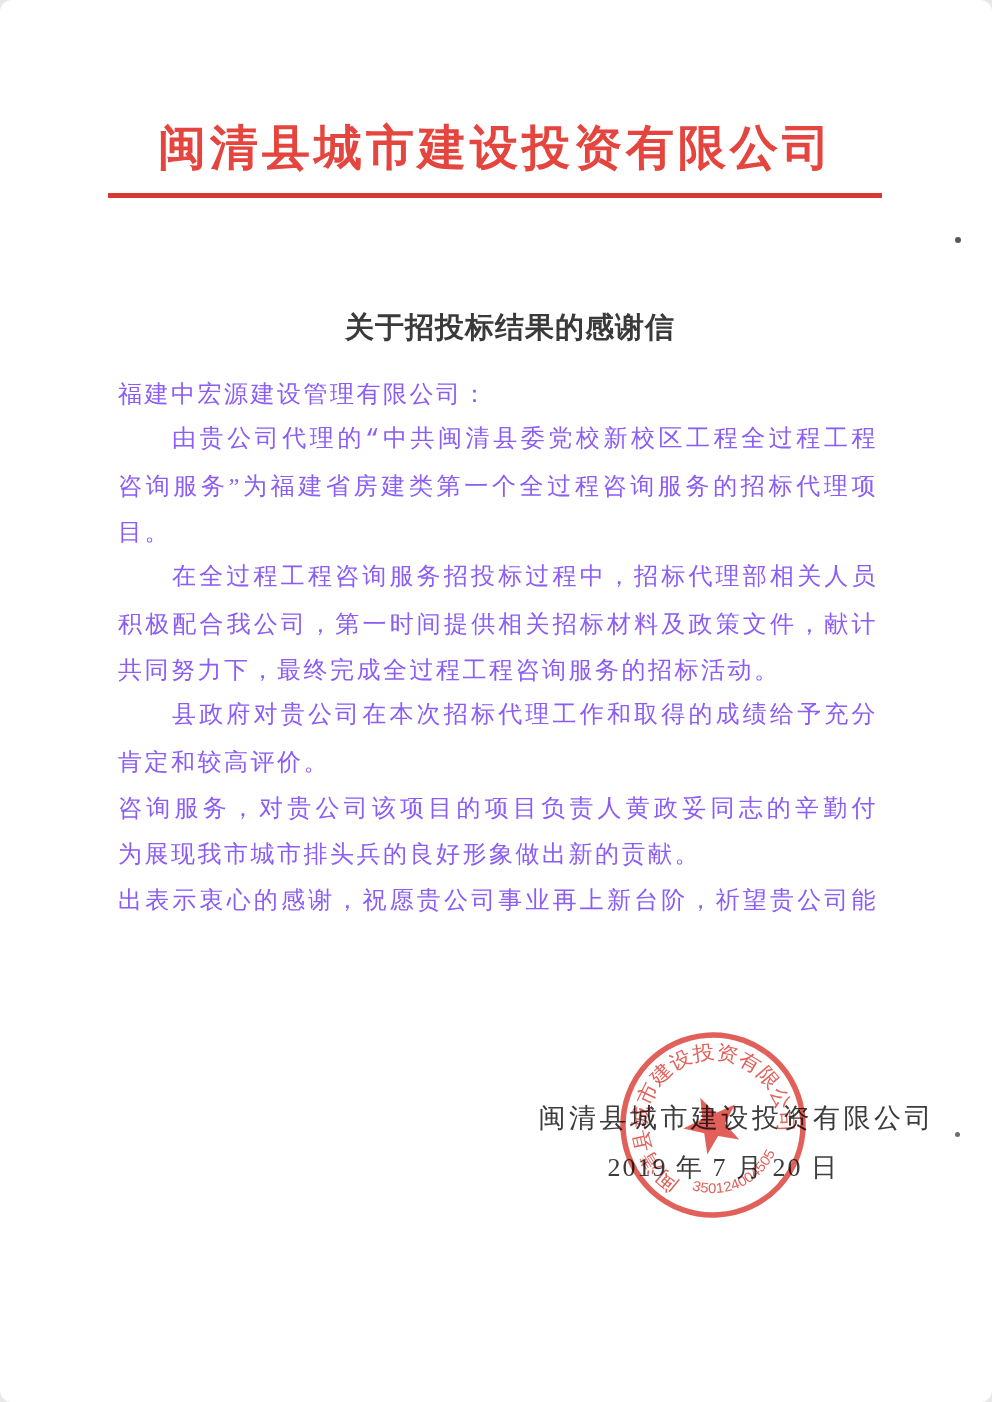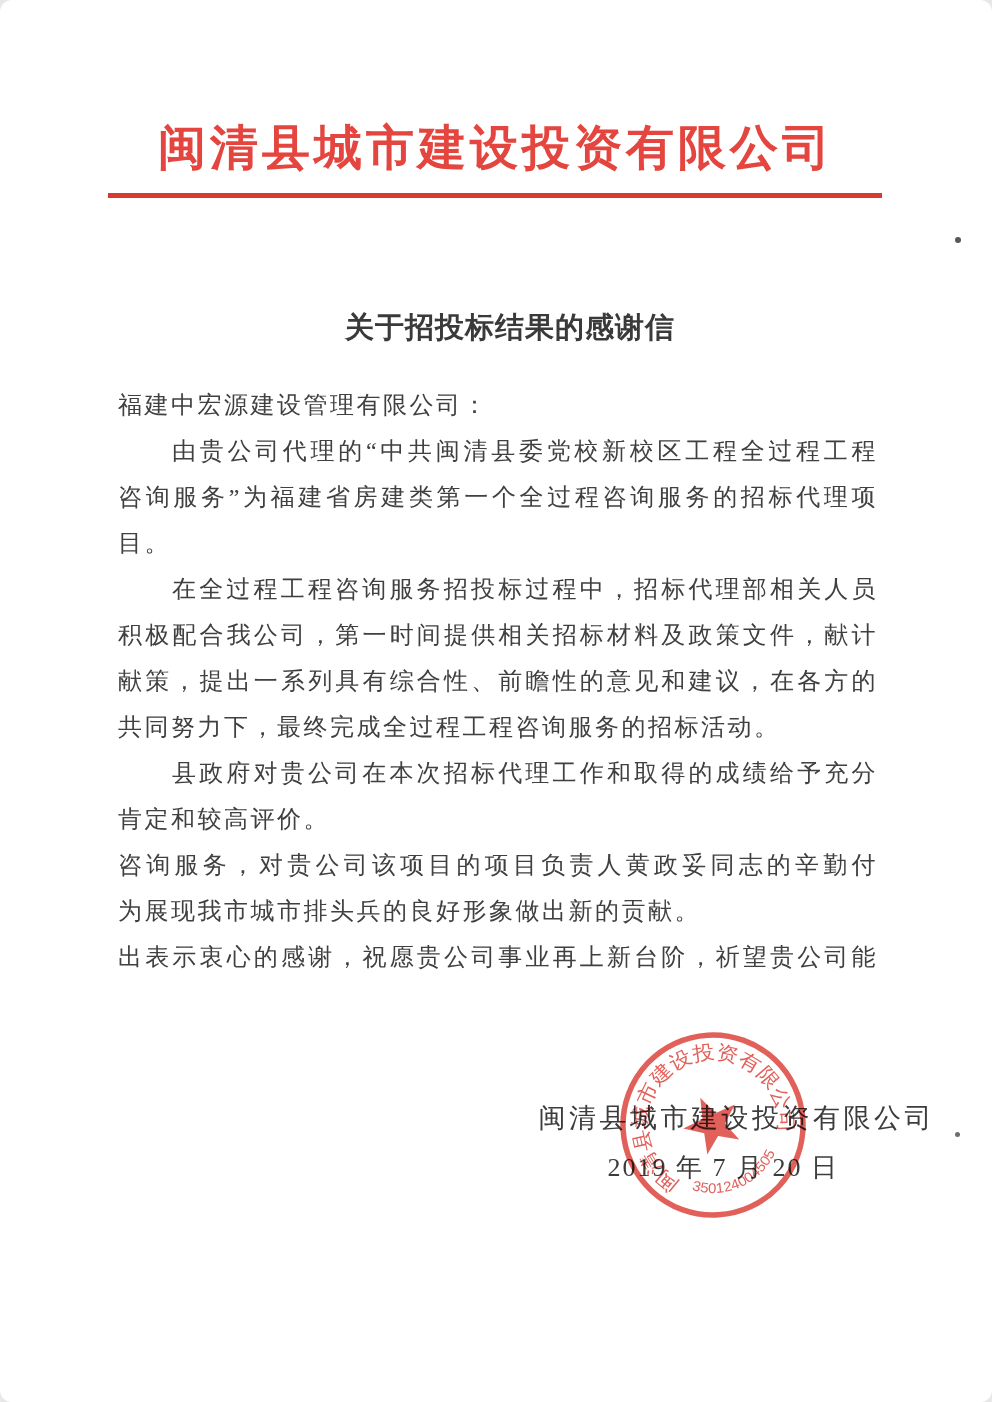--- a/index.html
+++ b/index.html
@@ -35,36 +35,36 @@
     margin: 14px;
     text-align: center;
     font-family: "Liberation Sans", sans-serif;
     font-weight: 700;
     font-size: 29px;
     letter-spacing: 1px;
     color: #3a3a3a;
   }
   
   .letter-body {
-    position: absolute; top: 382px; left: 118px;
+    position: absolute; top: 371px; left: 118px;
     width: 760px;
-    color: #404040;
+    color: #8b5cf6;
   }
   .bodyline {
     height: 46px; line-height: 46px;
     font-size: 24px;
     letter-spacing: 2.5px;
     white-space: nowrap;
     text-align: justify;
     text-align-last: justify;
     box-sizing: border-box;
     width: 100%;
   }
   .bodyline.noj { text-align-last: left; }
-  .bodyline.indent { padding-left: 54px; }
+  .bodyline.indent { padding-left: 54px; font-family: Liberation Mono, monospace; }
   
   .sig-company {
     position: absolute; top: 1095px; right: 57px;
     height: 46px; line-height: 46px;
     font-size: 27px; letter-spacing: 3.5px;
     color: #3c3c3c;
     white-space: nowrap;
   }
   .sig-date {
     position: absolute; top: 1145px; right: 153px;
@@ -100,21 +100,20 @@
   <h2 class="letter-title">关于招投标结果的感谢信</h2>
 
   <div class="letter-body" id="letter-body">
     <div class="bodyline noj">福建中宏源建设管理有限公司：</div>
 
   <div class="bodyline indent">由贵公司代理的“中共闽清县委党校新校区工程全过程工程</div>
       <div class="bodyline">咨询服务”为福建省房建类第一个全过程咨询服务的招标代理项</div>
       <div class="bodyline noj">目。</div>
       <div class="bodyline indent">在全过程工程咨询服务招投标过程中，招标代理部相关人员</div>
       <div class="bodyline">积极配合我公司，第一时间提供相关招标材料及政策文件，献计</div>
-      <div class="bodyline">献策，提出一系列具有综合性、前瞻性的意见和建议，在各方的</div>
       <div class="bodyline noj">共同努力下，最终完成全过程工程咨询服务的招标活动。</div>
       <div class="bodyline indent">县政府对贵公司在本次招标代理工作和取得的成绩给予充分</div>
       <div class="bodyline noj">肯定和较高评价。</div>
       <div class="bodyline">咨询服务，对贵公司该项目的项目负责人黄政妥同志的辛勤付</div>
       <div class="bodyline noj">为展现我市城市排头兵的良好形象做出新的贡献。</div>
       <div class="bodyline">出表示衷心的感谢，祝愿贵公司事业再上新台阶，祈望贵公司能</div>
     </div>
 
   <div class="sig-company">闽清县城市建设投资有限公司</div>
 

